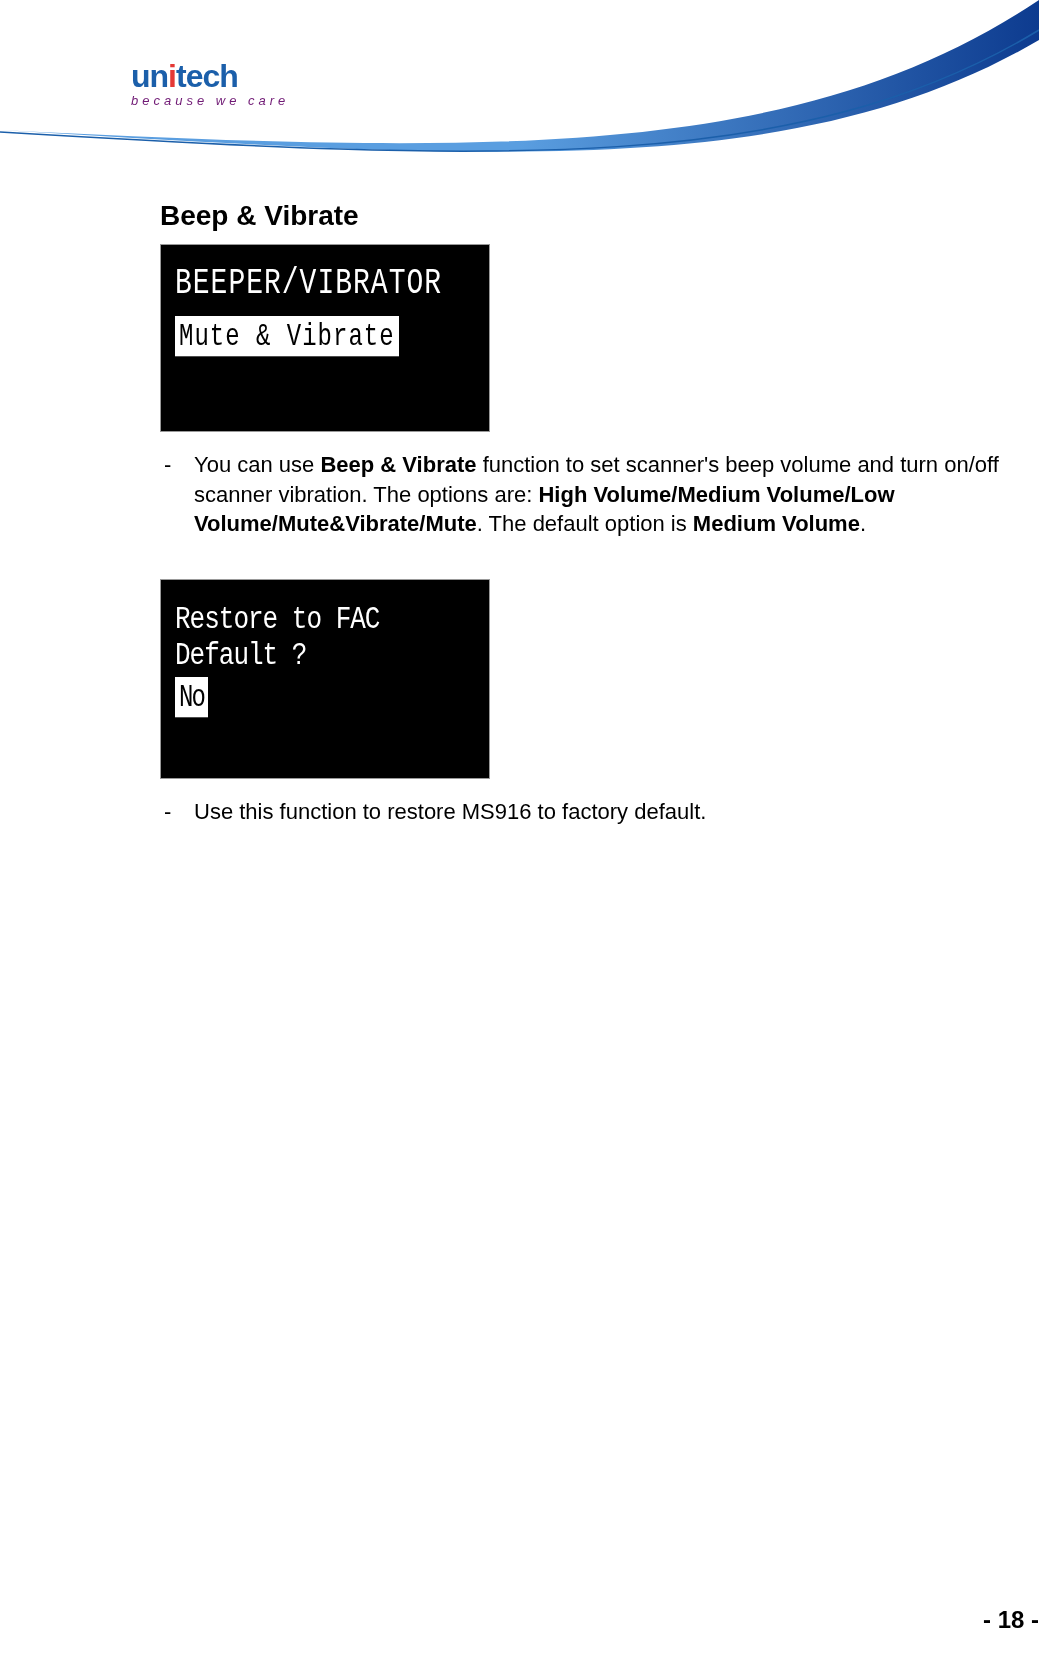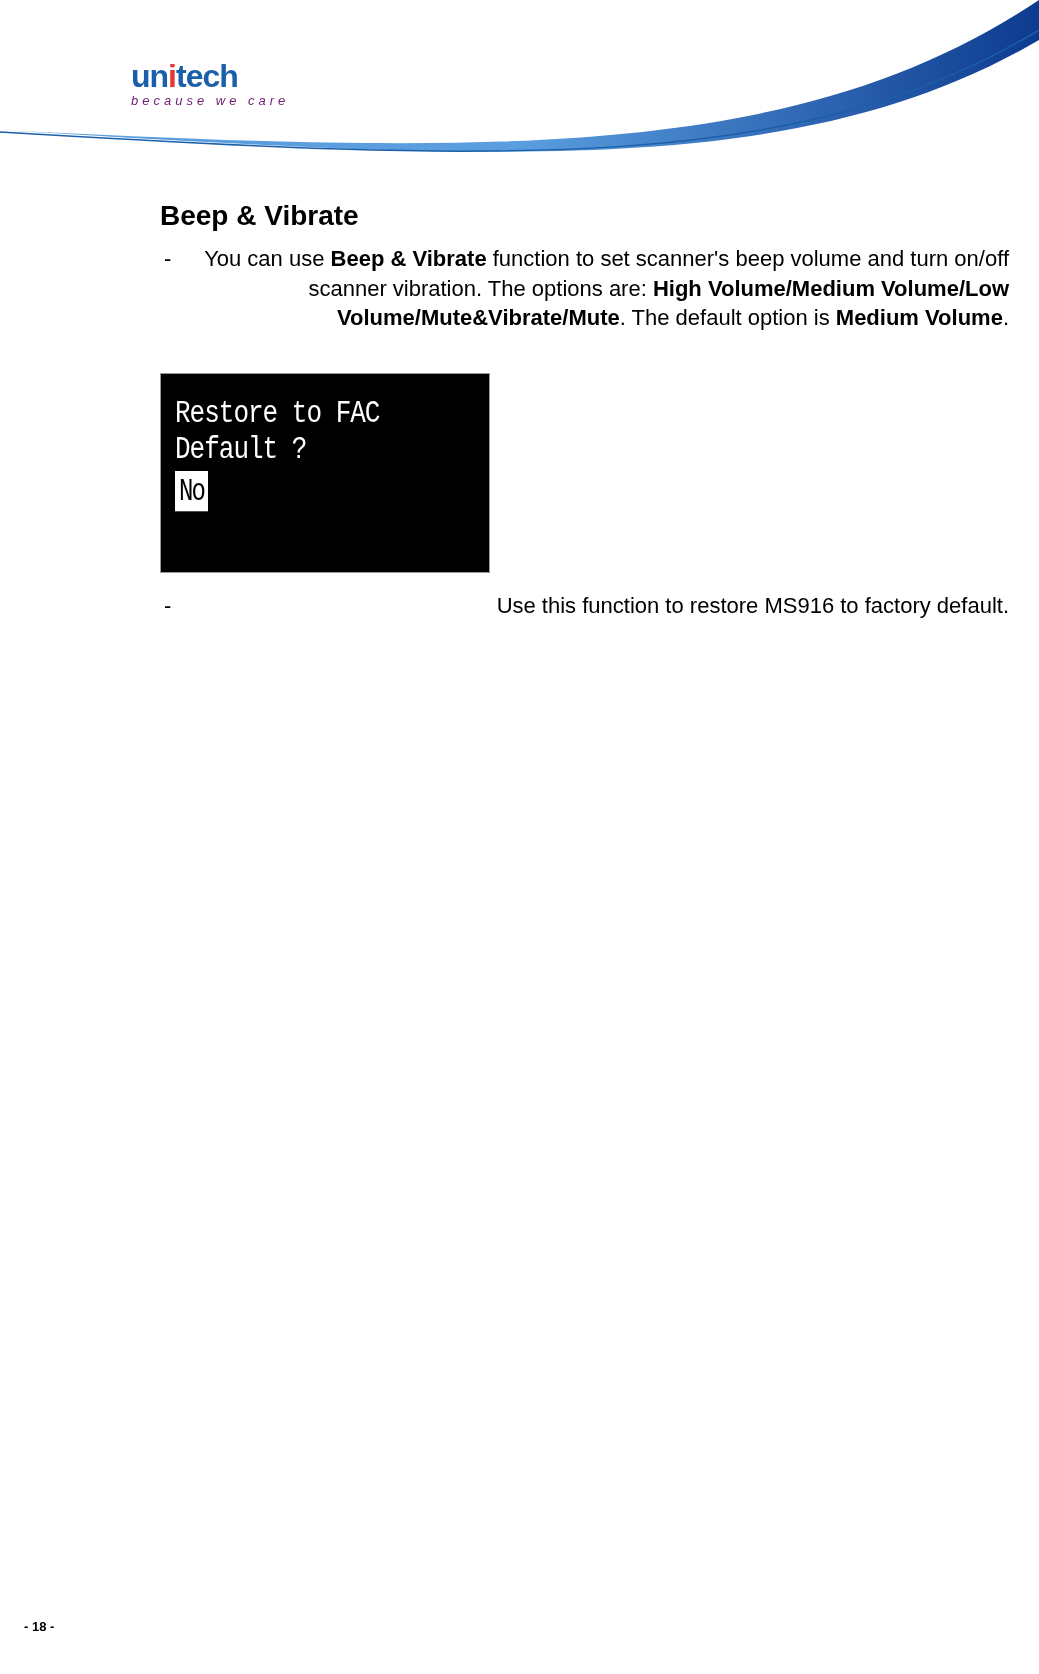--- a/index.html
+++ b/index.html
@@ -103,35 +103,34 @@
     }
     .bullet-list {
       list-style: none;
       margin-bottom: 40px;
       font-size: 22px;
       line-height: 1.35;
     }
     .bullet-list li {
       position: relative;
       padding-left: 34px;
-      text-align: right;
     }
     .bullet-list li::before {
       content: "-";
       position: absolute;
       left: 4px;
       top: 0;
     }
     .bold { font-weight: bold; }
     .page-footer {
       position: absolute;
       bottom: 40px;
       width: 100%;
-      text-align: left;
-      font-size: 13px;
+      text-align: right;
+      font-size: 24px;
       font-weight: bold;
       padding-left: 24px;
     }
   </style>
 </head>
 <body>
 
 <div class="header-area">
   <svg class="swoosh" viewBox="0 0 1039 200" preserveAspectRatio="none">
     <defs>
@@ -147,20 +146,24 @@
     <div class="logo-text">
       <span>un</span><span class="logo-dot">i</span><span>tech</span>
     </div>
     <div class="logo-tagline">because we care</div>
   </div>
 </div>
 
 <div class="content">
 
   <h2 class="section-heading">Beep &amp; Vibrate</h2>
+  <div class="device-screen screen1">
+    <div class="device-title">BEEPER/VIBRATOR</div>
+    <div class="device-value">Mute &amp; Vibrate</div>
+  </div>
   <ul class="bullet-list">
     <li>
       <span>You can use </span><span class="bold">Beep &amp; Vibrate</span><span> function to set scanner's beep volume and turn on/off scanner vibration. The options are: </span><span class="bold">High Volume/Medium Volume/Low Volume/Mute&amp;Vibrate/Mute</span><span>. The default option is </span><span class="bold">Medium Volume</span><span>.</span>
     </li>
   </ul>
 
   <div class="device-screen screen2">
     <div class="device-line-white">Restore to FAC</div>
     <div class="device-line-white">Default ?</div>
     <div class="device-value small">No</div>

